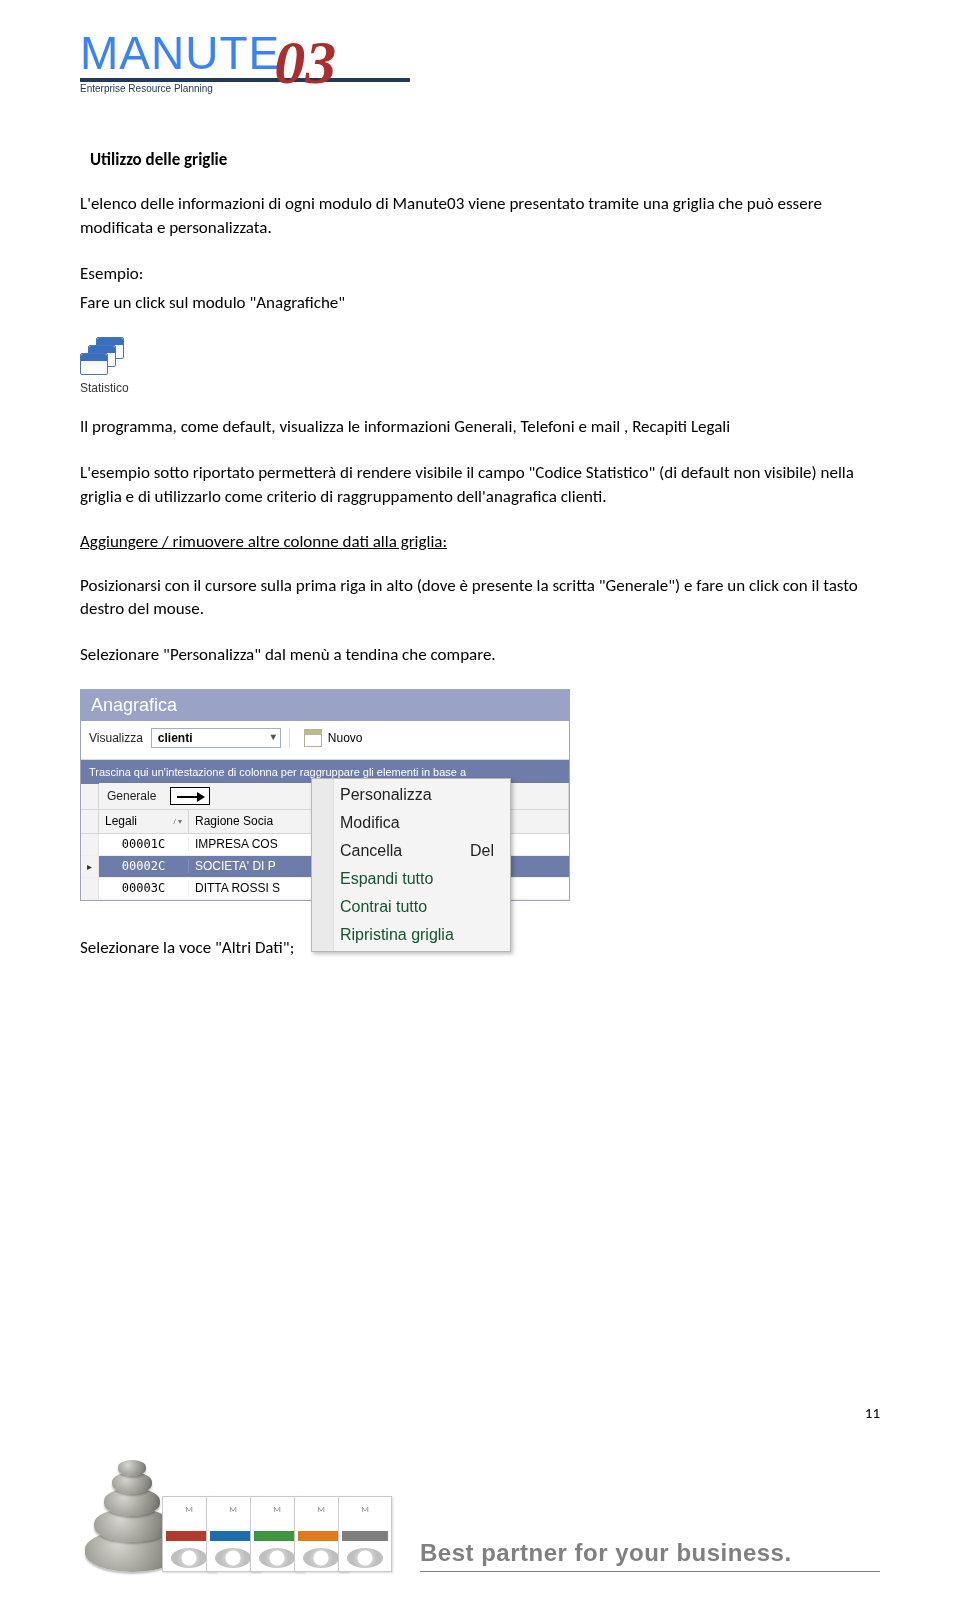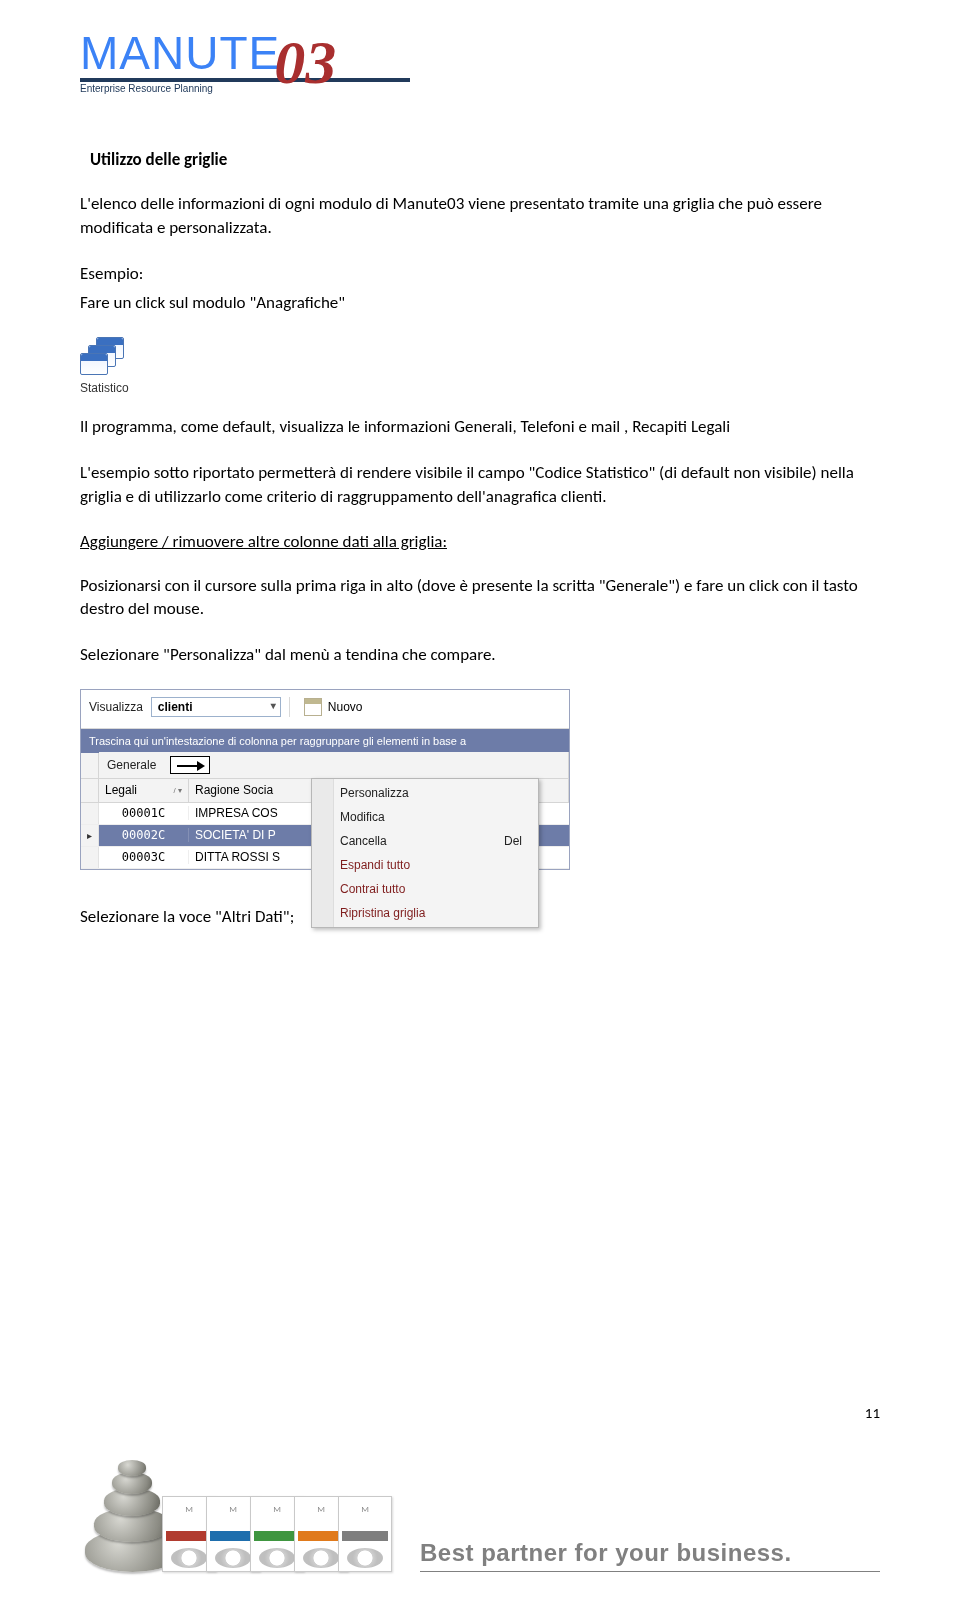--- a/index.html
+++ b/index.html
@@ -93,29 +93,29 @@
   .grow .cell2 { flex:1; padding:0 6px; }
   .grow.selected { background:#6d7ca8; color:#fff; }
   .grow.selected .cell1 { border-right:1px solid #8490b5; }
   .grow .rowhandle2 { width:18px; height:100%; border-right:1px solid #e3e3e3; background:#f3f3f3; display:flex; align-items:center; justify-content:center; color:#333; font-size:10px; }
 
   
   .ctx-menu {
     position:absolute;
     left: 230px;
     top: 88px;
-    width: 228px;
+    width: 200px;
     background:#f4f4f4;
     border:1px solid #b7b7b7;
     box-shadow: 2px 2px 4px rgba(0,0,0,0.25);
-    font-size:12px;
+    font-size:16px;
     padding: 2px 0;
   }
   .ctx-item { display:flex; justify-content:space-between; padding:5px 16px 5px 28px; color:#222; }
-  .ctx-item.disabled { color:#7f1d1d; }
+  .ctx-item.disabled { color:#14532d; }
   .ctx-item:first-child { padding-top:6px; }
   .ctx-strip { position:absolute; left:0; top:0; bottom:0; width:22px; background:#eaeaea; border-right:1px solid #ddd; }
 
   .page-num { position:absolute; right:80px; bottom: 175px; font-size: 15px; }
 
   
   .footer {
     position:absolute; left:0; right:0; bottom:0; height:160px;
     padding: 0 80px 25px 80px;
     display:flex; align-items:flex-end; gap: 20px;
@@ -172,20 +172,21 @@
 
   <p class="body-text">Il programma, come default, visualizza le informazioni Generali, Telefoni e mail , Recapiti Legali</p>
   <p class="body-text">L'esempio sotto riportato permetterà  di rendere visibile il campo "Codice Statistico" (di default non visibile) nella griglia e di utilizzarlo come criterio di raggruppamento dell'anagrafica clienti.</p>
 
   <p class="underline-text">Aggiungere / rimuovere altre colonne dati alla griglia:</p>
 
   <p class="body-text">Posizionarsi con il cursore sulla prima riga in alto (dove è presente la scritta "Generale")  e fare un click con il tasto destro del mouse.</p>
   <p class="body-text">Selezionare "Personalizza" dal menù a tendina che compare.</p>
 
   <div class="app-win">
+    <div class="app-title">Anagrafica</div>
 
     <div class="toolbar">
       <span class="tb-label">Visualizza</span>
       <div class="dropdown">
         <span>clienti</span>
       </div>
       <div class="vline"></div>
       <div class="new-btn">
         <div class="calimg"></div>
         <span>Nuovo</span>

